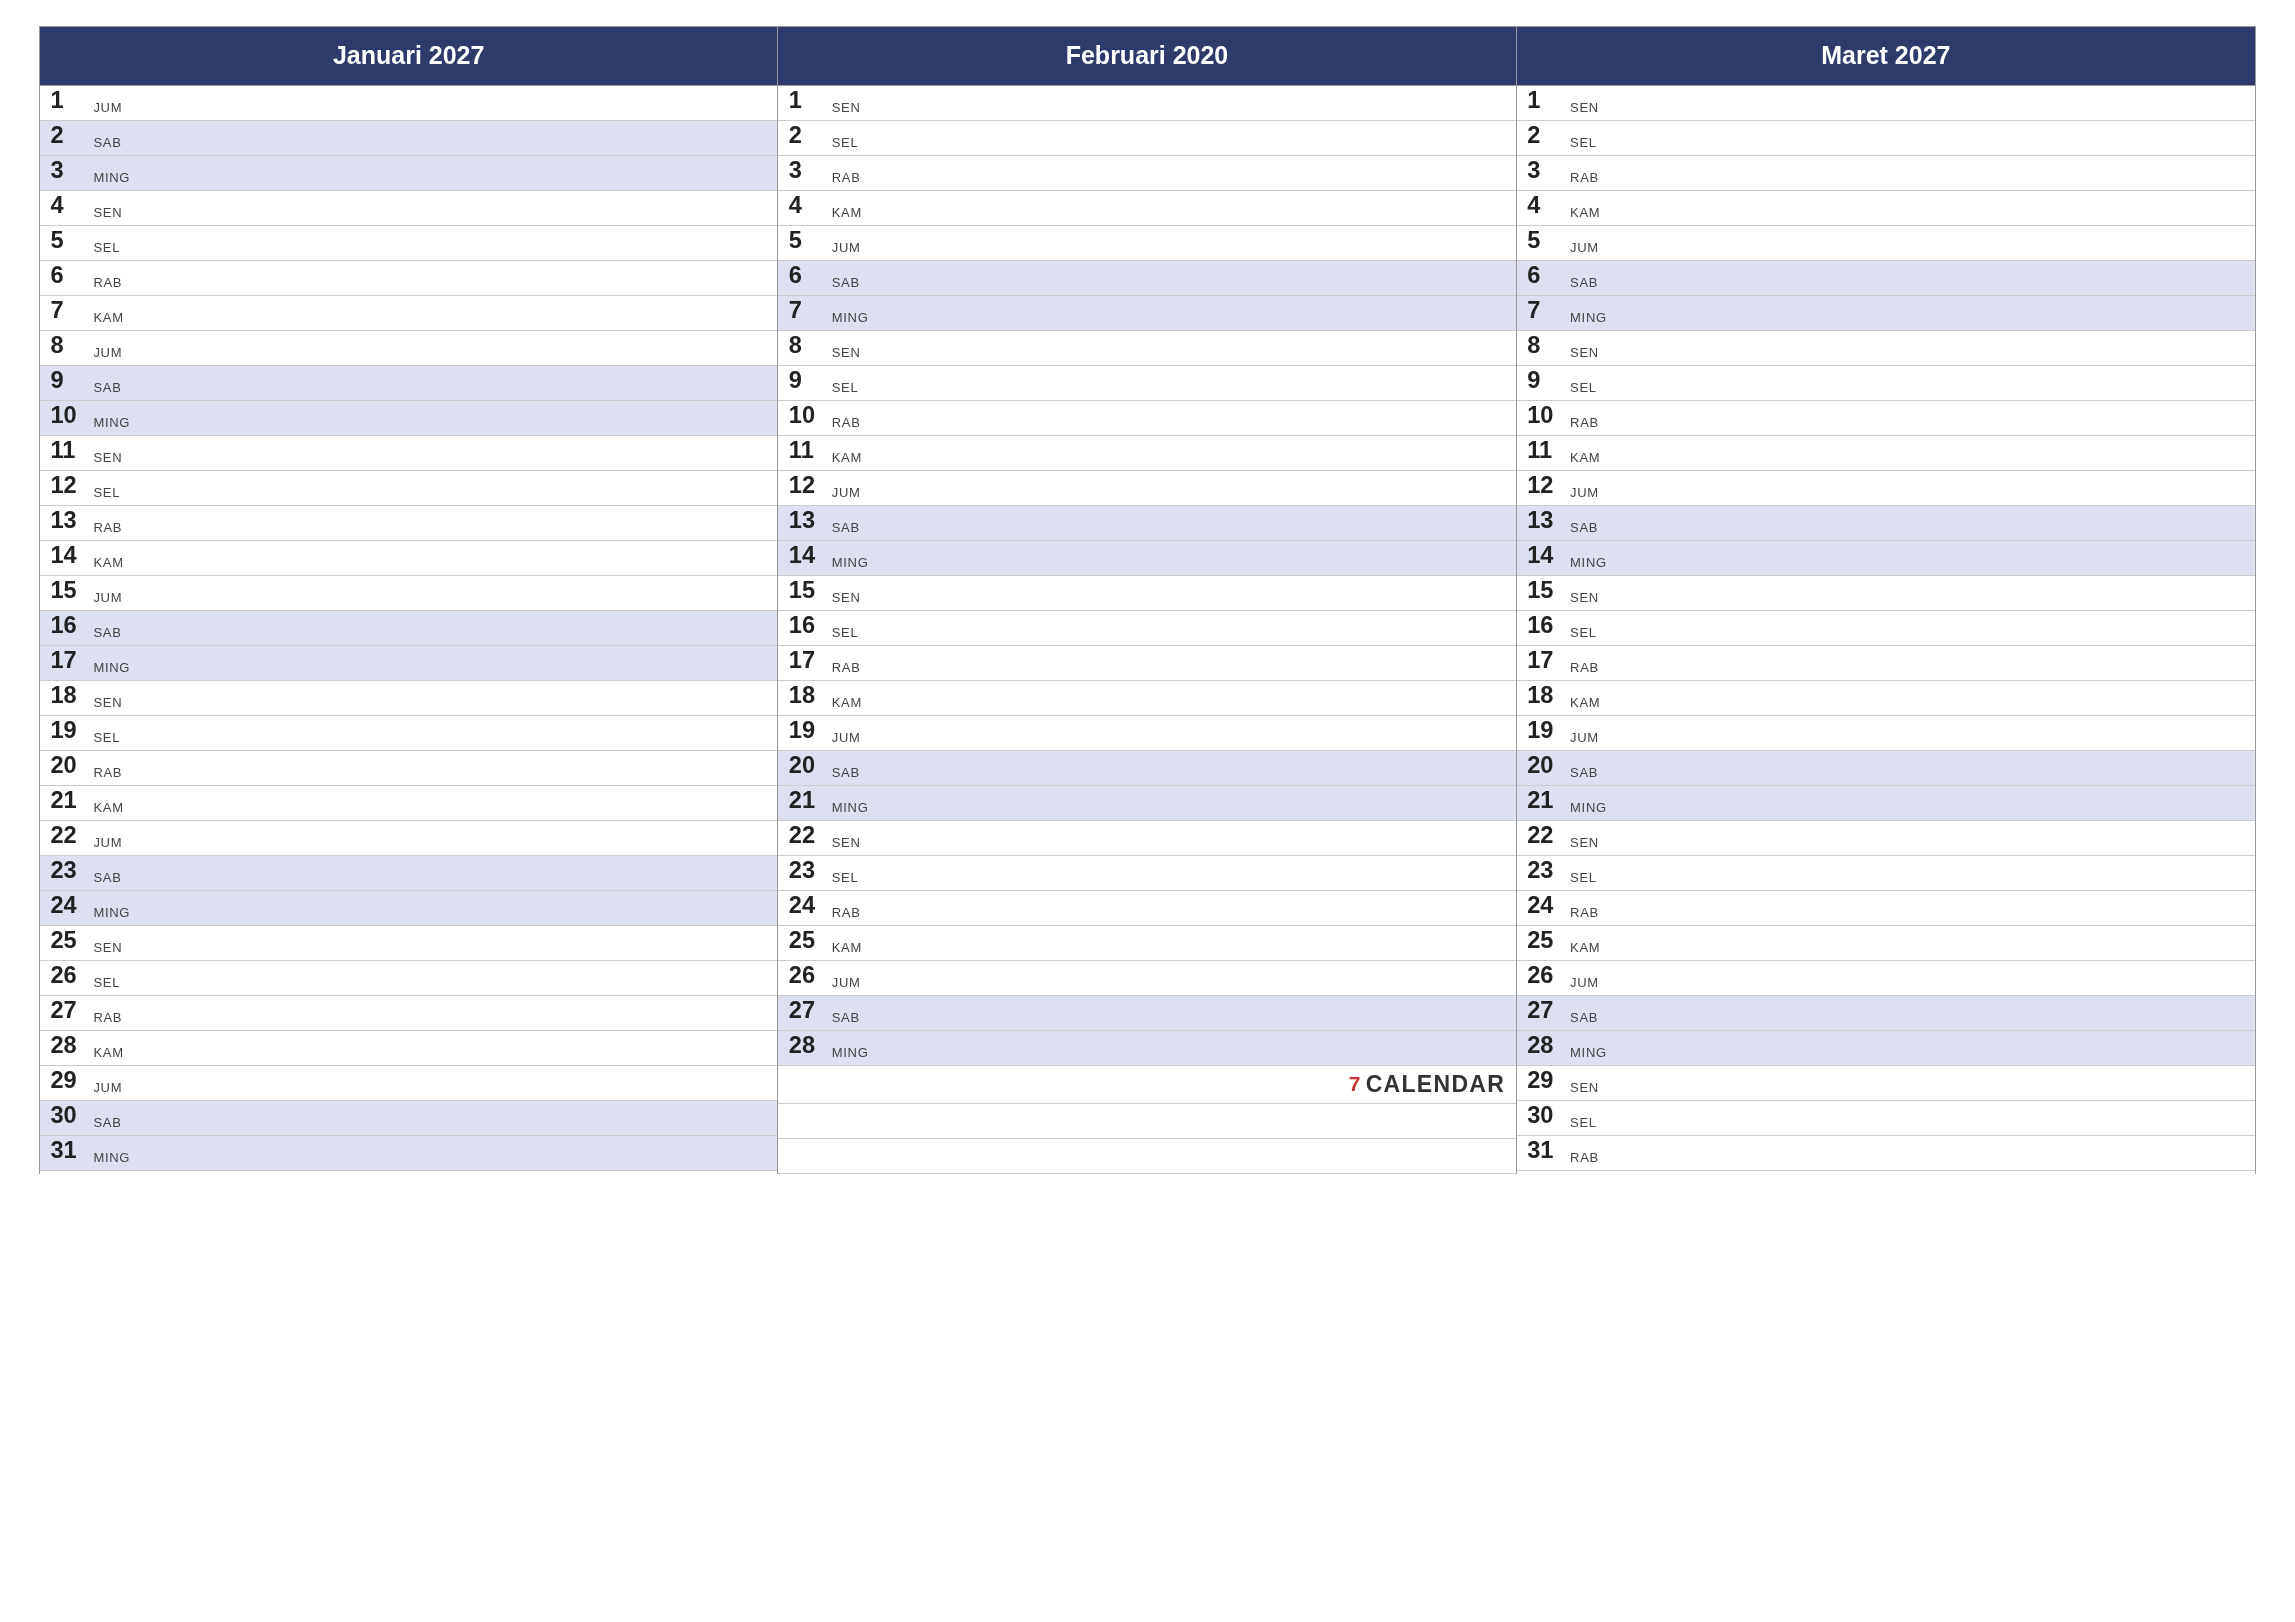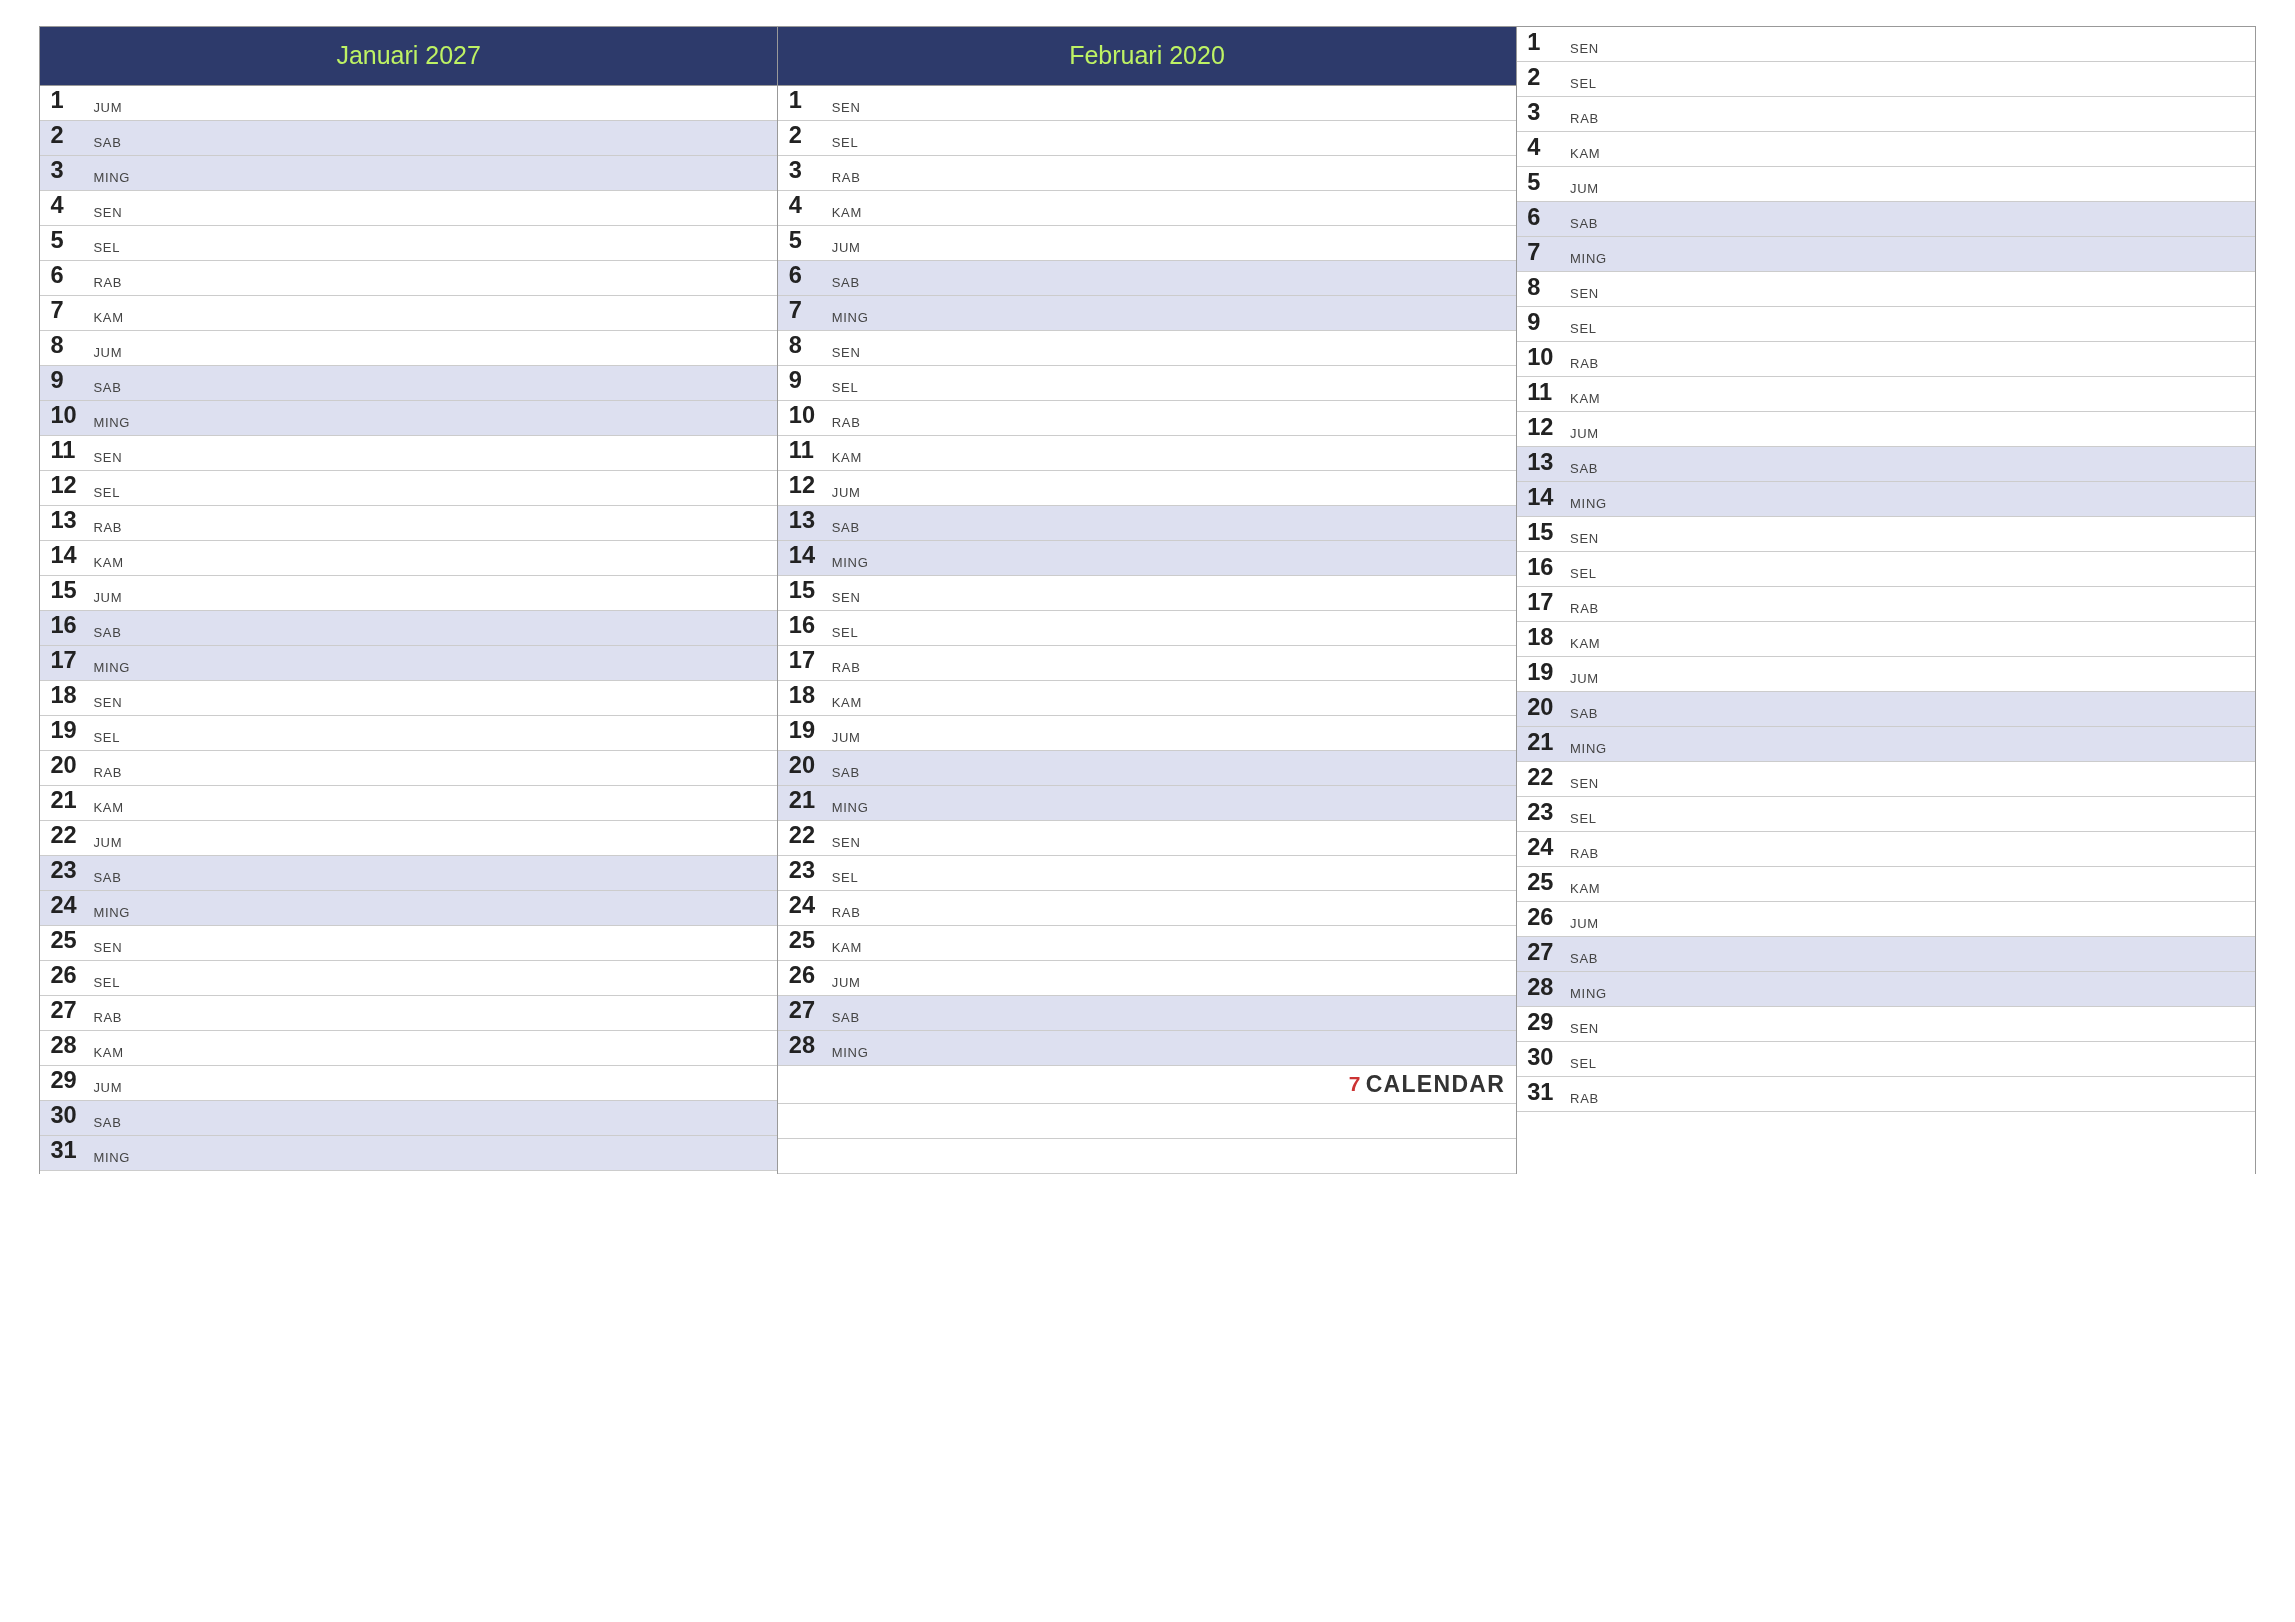--- a/index.html
+++ b/index.html
@@ -17,24 +17,24 @@
       border-bottom: none;
     }
     .month-column {
       border-right: 0.7px solid #999;
     }
     .month-column:last-child {
       border-right: none;
     }
     .month-header {
       background: #2d3a6b;
-      color: #bef264;
+      color: #ffffff;
       text-align: center;
       font-size: 25px;
-      font-weight: normal;
+      font-weight: bold;
       padding: 14.4px 6.5px;
       border-bottom: 0.7px solid #999;
     }
     .day-row {
       display: flex;
       align-items: flex-start;
       padding: 2.6px 6.5px 2.6px 10.5px;
       border-bottom: 0.7px solid #ccc;
       min-height: 35px;
     }
@@ -328,20 +328,21 @@
         <div class="day-name">MING</div>
       </div>
       <div class="branding">
         <span class="brand-icon">7</span>
         <span class="brand-text">CALENDAR</span>
       </div>
       <div class="empty-row"></div>
       <div class="empty-row"></div>
     </div>
     <div class="month-column">
+      <div class="month-header">Maret 2027</div>
       <div class="day-row">
         <div class="day-number">1</div>
         <div class="day-name">SEN</div>
       </div>
       <div class="day-row">
         <div class="day-number">2</div>
         <div class="day-name">SEL</div>
       </div>
       <div class="day-row">
         <div class="day-number">3</div>

